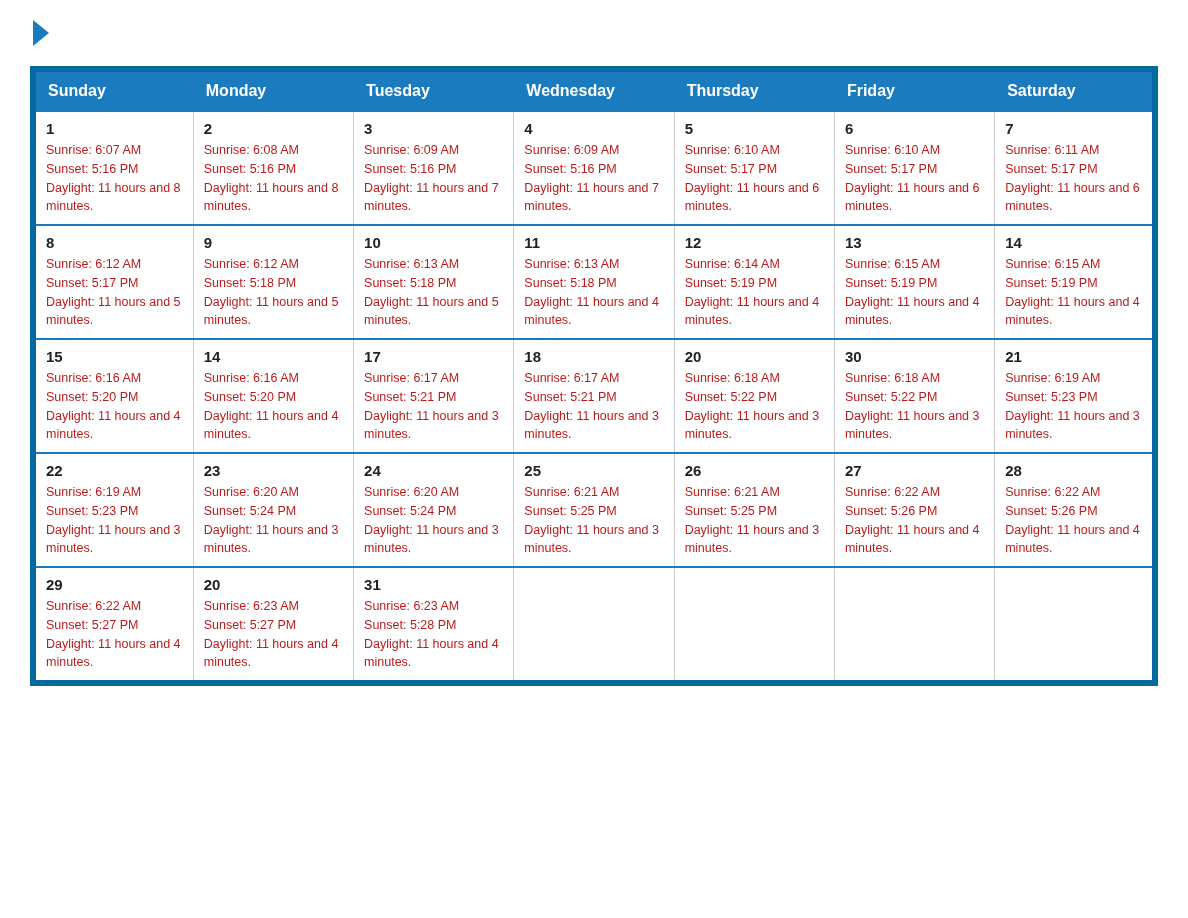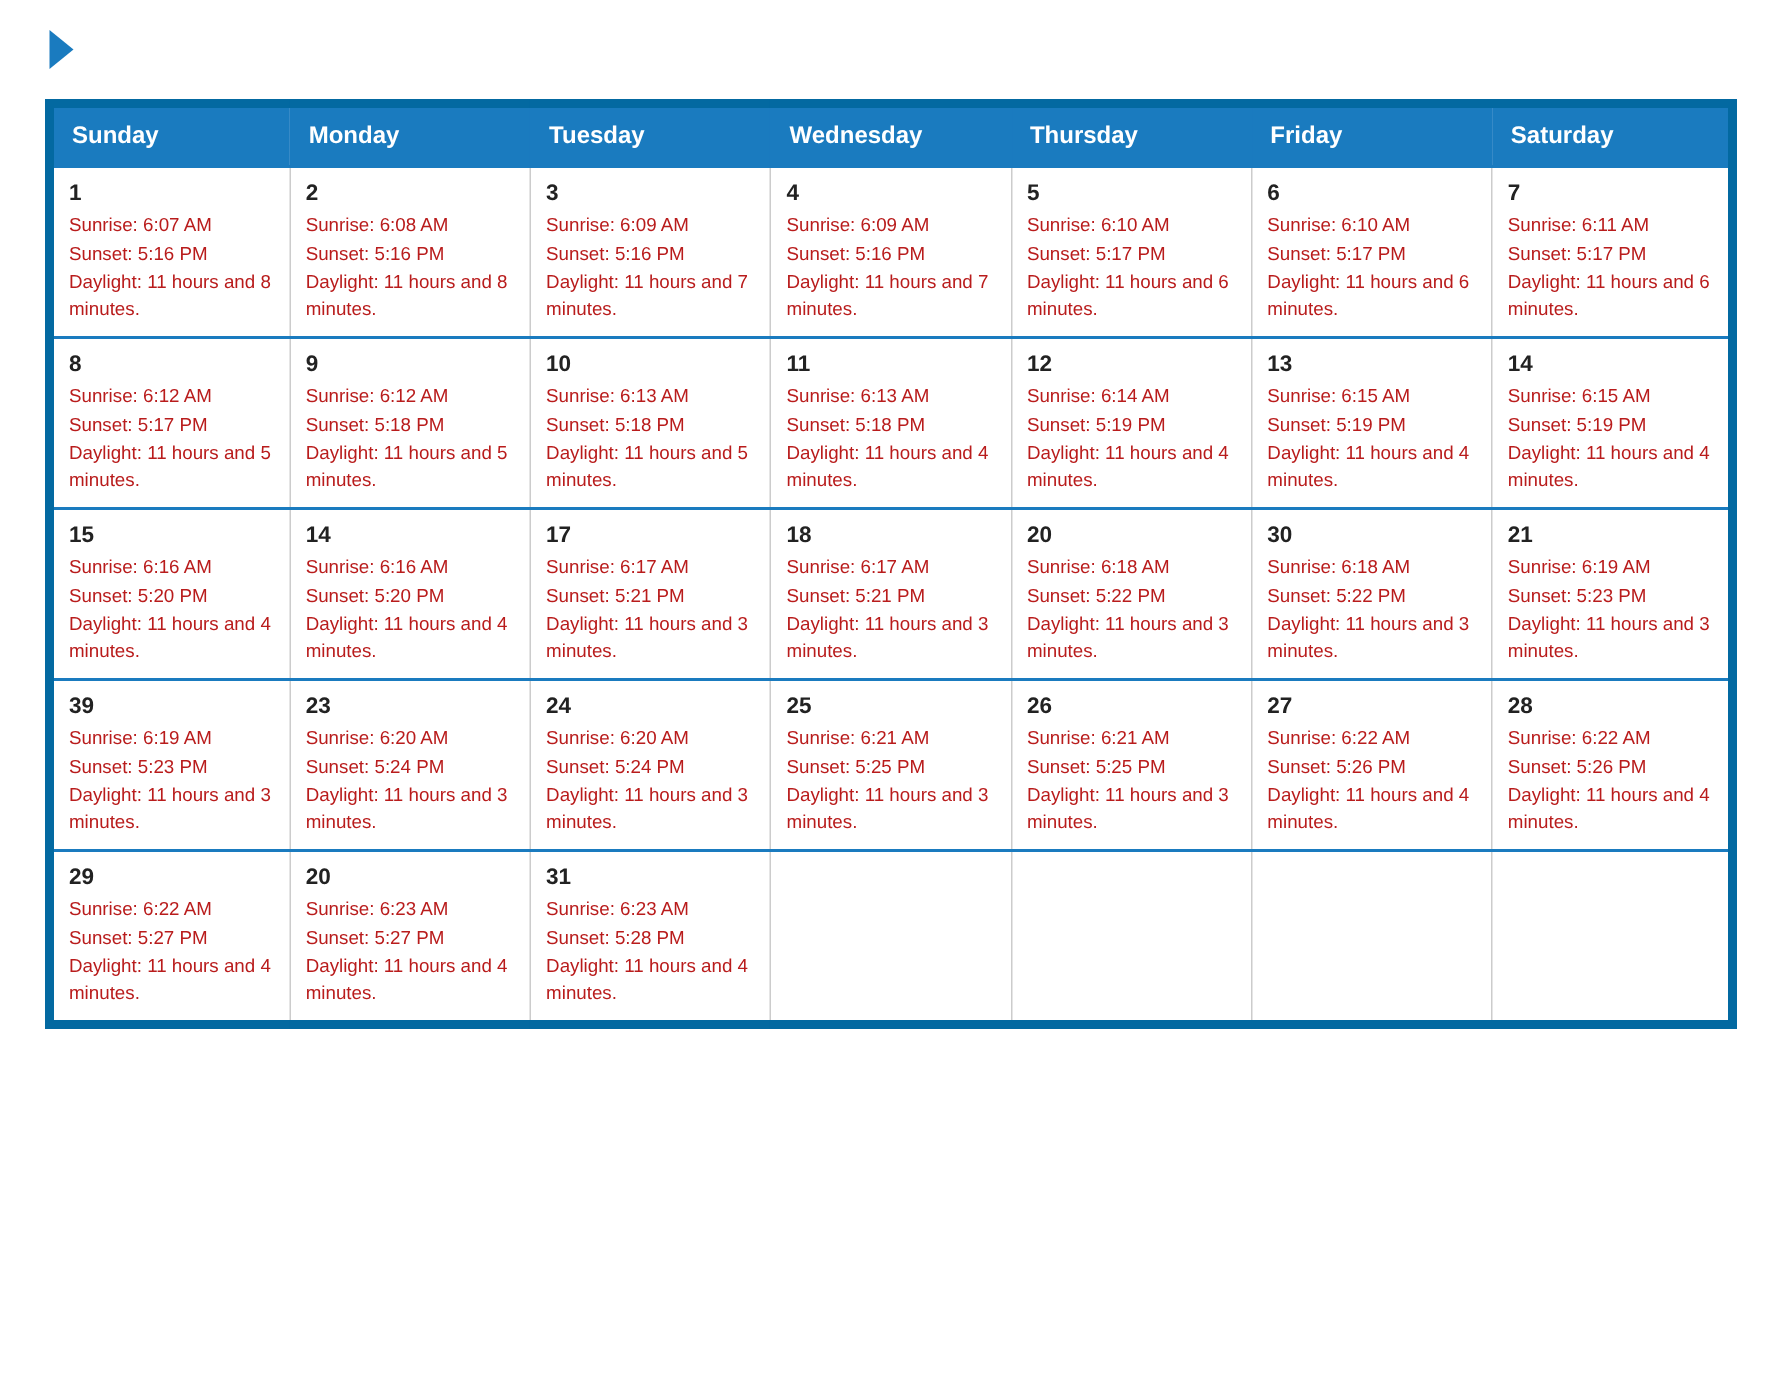--- a/index.html
+++ b/index.html
@@ -213,21 +213,21 @@
           <span class="day-number">30</span>
           <div class="day-info">Sunrise: 6:18 AM<br>Sunset: 5:22 PM<br>Daylight: 11 hours and 3 minutes.</div>
         </td>
         <td>
           <span class="day-number">21</span>
           <div class="day-info">Sunrise: 6:19 AM<br>Sunset: 5:23 PM<br>Daylight: 11 hours and 3 minutes.</div>
         </td>
       </tr>
       <tr>
         <td>
-          <span class="day-number">39</span>
+          <span class="day-number">22</span>
           <div class="day-info">Sunrise: 6:19 AM<br>Sunset: 5:23 PM<br>Daylight: 11 hours and 3 minutes.</div>
         </td>
         <td>
           <span class="day-number">23</span>
           <div class="day-info">Sunrise: 6:20 AM<br>Sunset: 5:24 PM<br>Daylight: 11 hours and 3 minutes.</div>
         </td>
         <td>
           <span class="day-number">24</span>
           <div class="day-info">Sunrise: 6:20 AM<br>Sunset: 5:24 PM<br>Daylight: 11 hours and 3 minutes.</div>
         </td>

